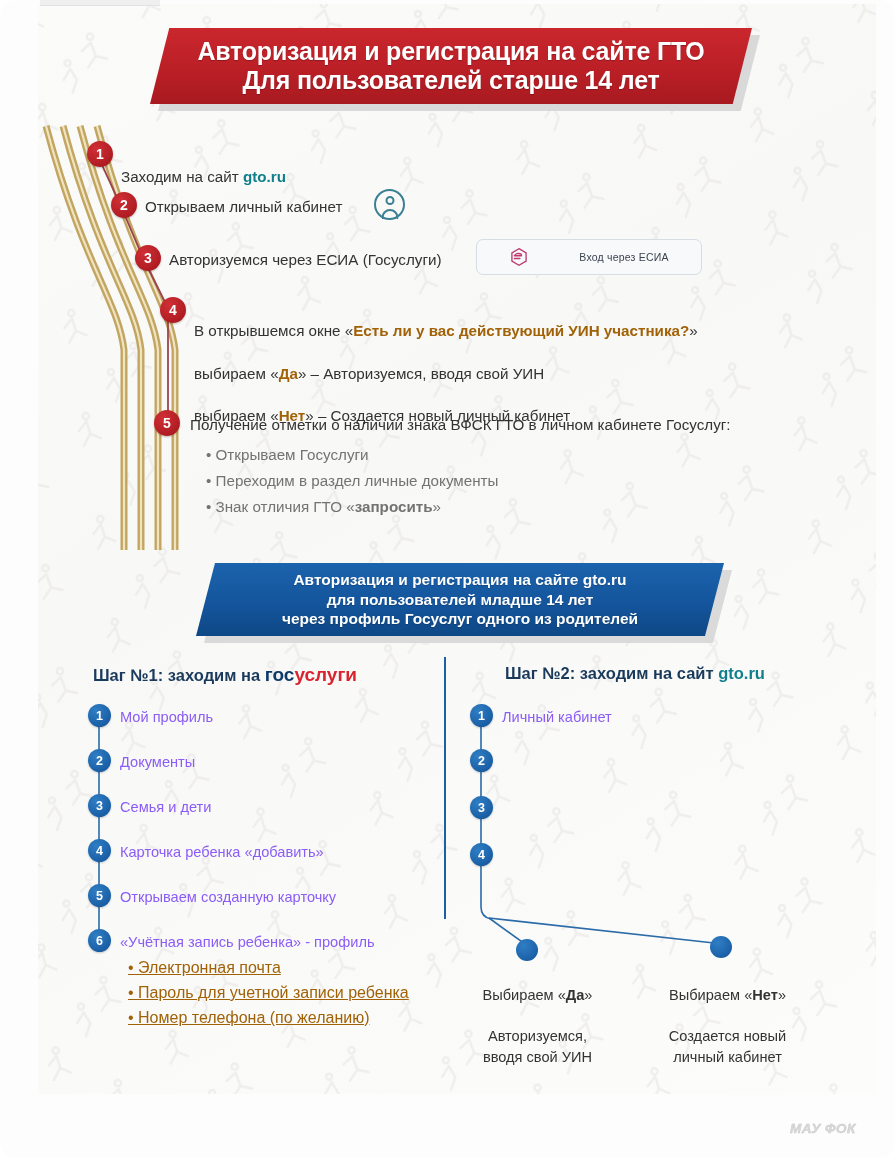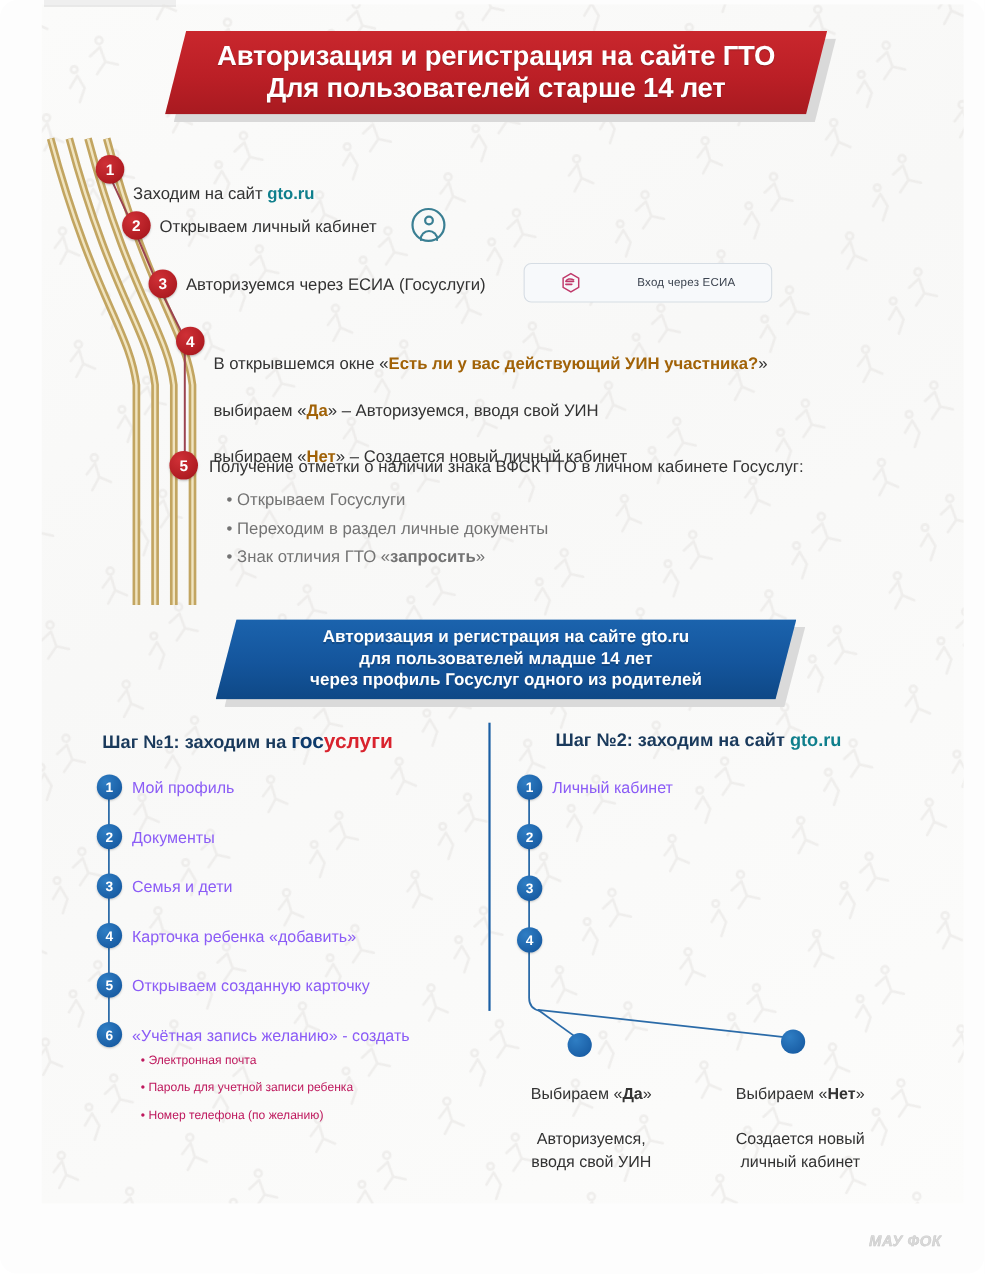--- a/index.html
+++ b/index.html
@@ -126,21 +126,21 @@
   .gtoblue { color:#0f7f8c; font-weight:bold; }
 
   .bnum {
     position:absolute; width:23px; height:23px; border-radius:50%;
     background:radial-gradient(circle at 35% 30%,#2f7ec4 0%,#1a5fa6 70%,#13508f 100%);
     color:#fff; font-weight:bold; font-size:12.5px;
     display:flex; align-items:center; justify-content:center; z-index:4;
     box-shadow:0 1px 2px rgba(0,0,0,.2);
   }
   .btext { position:absolute; font-size:14.6px; color:#8b5cf6; line-height:1.42; white-space:pre-line; }
-  .bbul  { position:absolute; font-size:11px; color:#be185d; line-height:1.42; }
+  .bbul  { position:absolute; font-size:16px; color:#a16207; line-height:1.42;text-decoration:underline; }
 
   .bdot {
     position:absolute; width:22px; height:22px; border-radius:50%;
     background:radial-gradient(circle at 35% 30%,#2f7ec4 0%,#1a5fa6 75%,#124d8a 100%);
   }
   .leafl { position:absolute; font-size:14.6px; color:#333; line-height:1.40; text-align:center; white-space:pre-line; }
   .leafl b { font-weight:bold; }
 
   
   #watermark {
@@ -268,21 +268,21 @@
   <div class="bnum" style="left:88px;top:794px">3</div>
   <div class="btext" style="left:120px;top:797px">Семья и дети</div>
 
   <div class="bnum" style="left:88px;top:839px">4</div>
   <div class="btext" style="left:120px;top:842px">Карточка ребенка «добавить»</div>
 
   <div class="bnum" style="left:88px;top:884px">5</div>
   <div class="btext" style="left:120px;top:887px">Открываем созданную карточку</div>
 
   <div class="bnum" style="left:88px;top:929px">6</div>
-  <div class="btext" style="left:120px;top:932px">«Учётная запись желанию» - создать</div>
+  <div class="btext" style="left:120px;top:932px">«Учётная запись ребенка» - профиль</div>
 
   <div class="bbul" style="left:128px;top:957px">• Электронная почта</div>
   <div class="bbul" style="left:128px;top:982px">• Пароль для учетной записи ребенка</div>
   <div class="bbul" style="left:128px;top:1007px">• Номер телефона (по желанию)</div>
 
   <div class="colhead" style="left:505px;top:664px">
     <span>Шаг №2: заходим на сайт </span><span class="gtoblue">gto.ru</span>
   </div>
 
   <svg style="position:absolute;left:470px;top:712px;width:290px;height:250px" viewBox="0 0 290 250">

